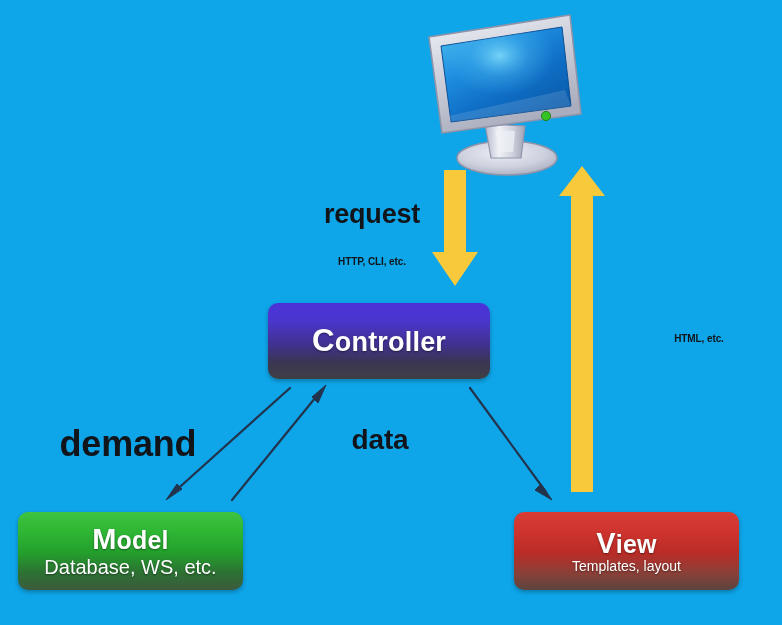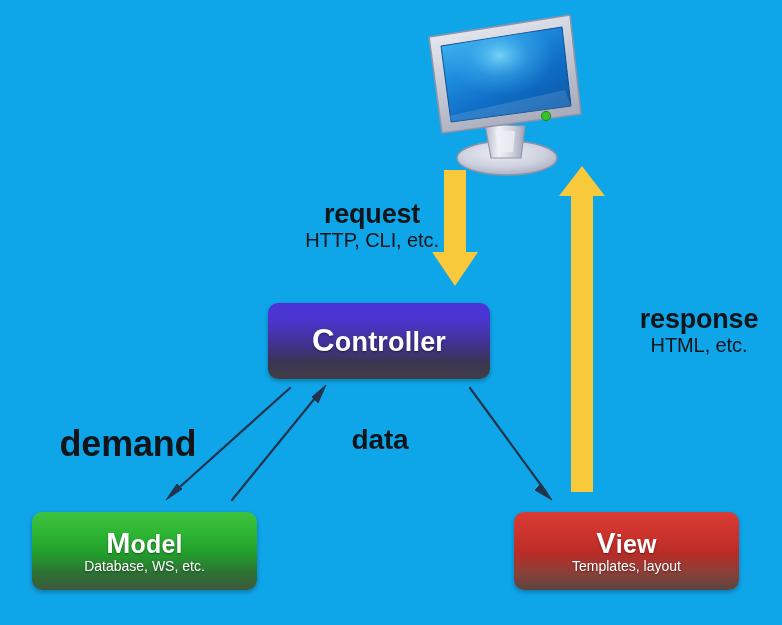--- a/index.html
+++ b/index.html
@@ -49,28 +49,28 @@
   #node-controller {
     left: 268px;
     top: 303px;
     width: 222px;
     height: 76px;
     background: linear-gradient(180deg, #4b32d8 0%, #4a36cf 22%, #41318f 55%, #3a3652 78%, #3f3f45 100%);
   }
   #node-controller .title { font-size: 27px; }
 
   #node-model {
-    left: 32px;
+    left: 18px;
     top: 512px;
     width: 225px;
     height: 78px;
     background: linear-gradient(180deg, #3fc341 0%, #2fb734 24%, #23a02c 52%, #2d7133 78%, #3c5a3d 100%);
   }
   #node-model .title { font-size: 25px; margin-bottom: 1px; }
-  #node-model .subtitle { font-size: 14px; }
+  #node-model .subtitle { font-size: 20px; }
 
   #node-view {
     left: 514px;
     top: 512px;
     width: 225px;
     height: 78px;
     background: linear-gradient(180deg, #d83c35 0%, #cf342e 24%, #bb2c27 52%, #8a4038 78%, #5b453f 100%);
   }
   #node-view .title { font-size: 25px; margin-bottom: 1px; }
   #node-view .subtitle { font-size: 14px; }
@@ -81,24 +81,25 @@
     color: #111418;
     text-align: center;
   }
   .edge-label .main {
     font-size: 27px;
     font-weight: bold;
     line-height: 1.05;
     letter-spacing: -0.2px;
   }
   .edge-label .sub {
-    font-size: 20px;
-    font-weight: normal;
+    font-size: 10px;
+    font-weight: bold;
     line-height: 1.2;
     letter-spacing: -0.1px;
+    margin-top: 28px;
   }
 
   #label-request { left: 292px; top: 200px; width: 160px; }
   #label-response { left: 616px; top: 305px; width: 166px; }
   #label-demand { left: 48px; top: 425px; width: 160px; }
   #label-demand .main { font-size: 36px; }
   #label-data { left: 330px; top: 425px; width: 100px; }
   #label-data .main { font-size: 28px; }
 
   
@@ -198,21 +199,20 @@
       <path d="M552,500 L535,490 L541,484 Z"></path>
     </g>
   </svg>
 
   <div id="label-request" class="edge-label">
     <div class="main">request</div>
     <div class="sub">HTTP, CLI, etc.</div>
   </div>
 
   <div id="label-response" class="edge-label">
-    <div class="main">response</div>
     <div class="sub">HTML, etc.</div>
   </div>
 
   <div id="label-demand" class="edge-label">
     <div class="main">demand</div>
   </div>
 
   <div id="label-data" class="edge-label">
     <div class="main">data</div>
   </div>

